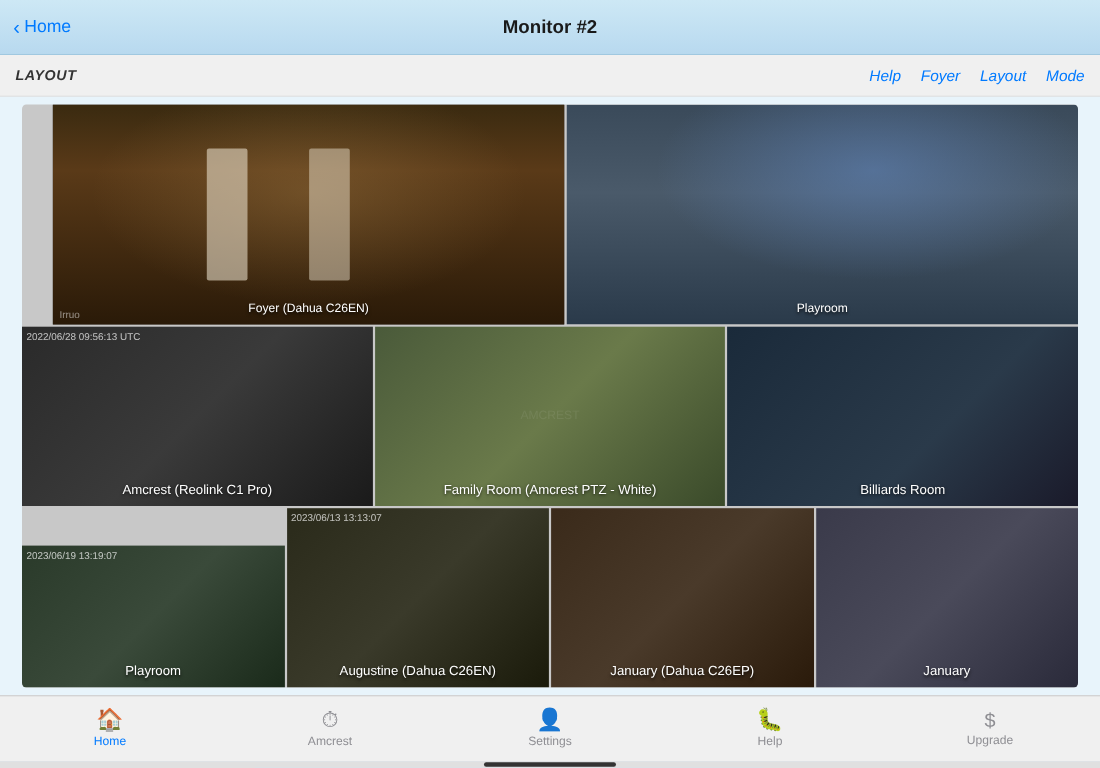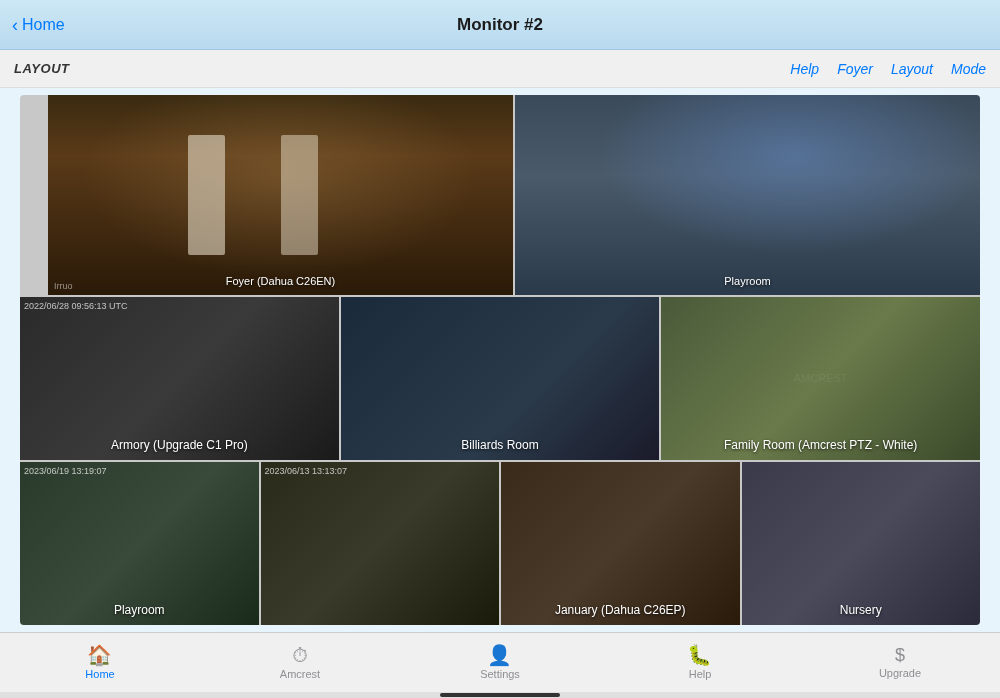--- a/index.html
+++ b/index.html
@@ -134,20 +134,21 @@
       background: linear-gradient(135deg, #4a5a3a 0%, #6a7a4a 50%, #3a4a2a 100%);
     }
     .cam-billiards {
       background: linear-gradient(135deg, #1a2a3a 0%, #2a3a4a 60%, #1a1a2a 100%);
     }
     .cam-pantry {
       background: linear-gradient(135deg, #3a3a3a 0%, #5a5a5a 50%, #2a2a2a 100%);
     }
     .cam-augustine1 {
       background: linear-gradient(135deg, #2a3a2a 0%, #3a4a3a 50%, #1a2a1a 100%);
+      margin-top: 34px;
     }
     .cam-augustine2 {
       background: linear-gradient(135deg, #2a2a1a 0%, #3a3a2a 50%, #1a1a0a 100%);
       text-decoration: underline;
     }
     .cam-january {
       background: linear-gradient(135deg, #3a2a1a 0%, #4a3a2a 50%, #2a1a0a 100%);
     }
     .cam-nursery {
       background: linear-gradient(135deg, #3a3a4a 0%, #4a4a5a 50%, #2a2a3a 100%);
@@ -317,44 +318,45 @@
       </div>
       <div class="cam-cell cam-playroom">
         <div class="playroom-sim"></div>
         <div class="cam-label cam-label-large">Playroom</div>
       </div>
     </div>
 
     <div class="row2">
       <div class="cam-cell cam-armory">
         <div class="cam-timestamp">2022/06/28  09:56:13 UTC</div>
-        <div class="cam-label">Armory (Upgrade C1 Pro)</div>
-      </div>
-      <div class="cam-cell cam-billiards">
-        <div class="cam-label">Billiards Room</div>
+        <div class="cam-label">Amcrest (Reolink C1 Pro)</div>
       </div>
       <div class="cam-cell cam-family">
         <div class="watermark">AMCREST</div>
         <div class="cam-label">Family Room (Amcrest PTZ - White)</div>
+      </div>
+      <div class="cam-cell cam-billiards">
+        <div class="cam-label">Billiards Room</div>
       </div>
     </div>
 
     <div class="row3">
       <div class="cam-cell cam-augustine1">
         <div class="cam-timestamp">2023/06/19  13:19:07</div>
         <div class="cam-label">Playroom</div>
       </div>
       <div class="cam-cell cam-augustine2">
         <div class="cam-timestamp">2023/06/13  13:13:07</div>
+        <div class="cam-label">Augustine (Dahua C26EN)</div>
       </div>
       <div class="cam-cell cam-january">
         <div class="cam-label">January (Dahua C26EP)</div>
       </div>
       <div class="cam-cell cam-nursery">
-        <div class="cam-label">Nursery</div>
+        <div class="cam-label">January</div>
       </div>
     </div>
 
   </div>
 </div>
 
 <div class="bottom-nav">
   <div class="nav-item">
     <span class="nav-icon active">🏠</span>
     <span class="nav-label active">Home</span>

